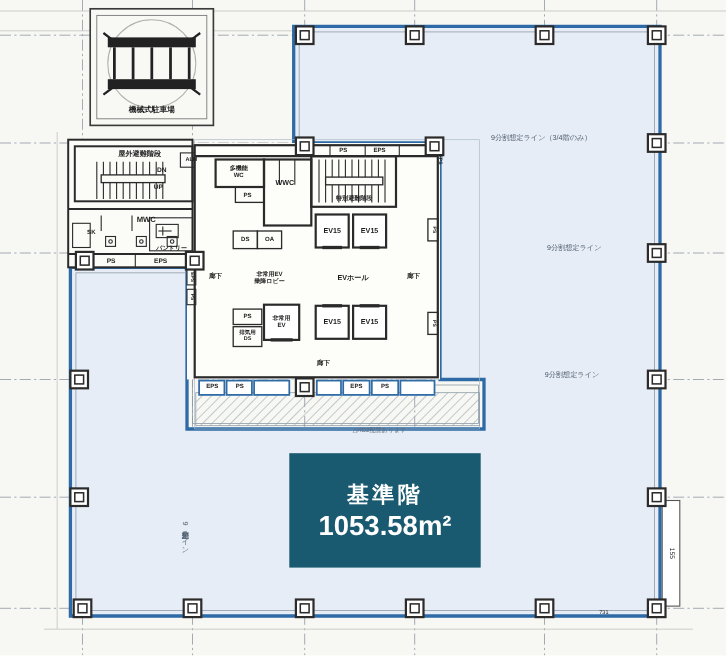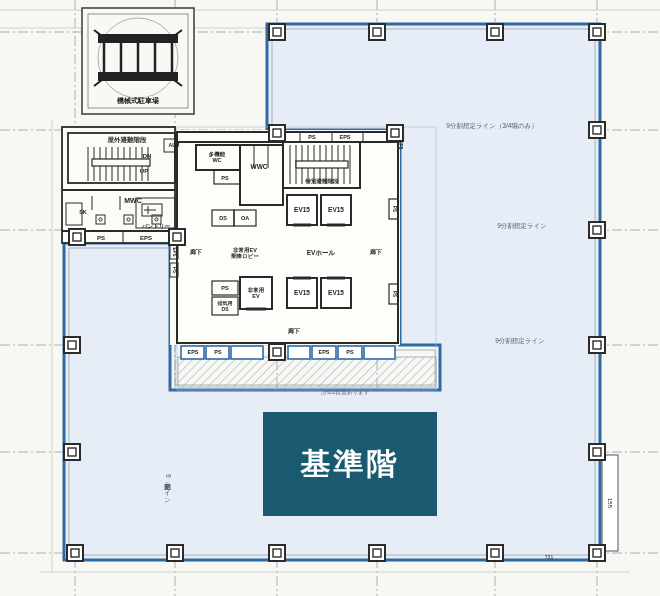--- a/index.html
+++ b/index.html
@@ -16,21 +16,21 @@
   }
   .lb.v{writing-mode:vertical-rl;text-orientation:mixed;}
   .lb.note{color:#5a6876;font-weight:normal;}
   .lb.grid-note{color:#49596b;font-weight:normal;}
   .two span{display:block;}
   .infobox{
     position:absolute;left:263px;top:412px;width:174px;height:104px;
     background:#1a5a70;color:#ffffff;display:flex;flex-direction:column;
     align-items:center;justify-content:center;gap:1px;
   }
-  .infobox .t1{font-size:30px;font-weight:bold;letter-spacing:3px;}
+  .infobox .t1{font-size:20px;font-weight:bold;letter-spacing:3px;}
   .infobox .t2{font-size:25px;font-weight:bold;}
   .infobox .t3{font-size:22px;font-weight:bold;}
 </style>
 </head>
 <body>
 
 <div class="stage">
 
 <svg width="660" height="596" viewBox="0 0 660 596">
   <defs>
@@ -279,15 +279,16 @@
 <div class="lb grid-note" style="left:492px;top:126px;font-size:6.5px;">9分割想定ライン（3/4階のみ）</div>
 <div class="lb grid-note" style="left:522px;top:226px;font-size:6.5px;">9分割想定ライン</div>
 <div class="lb grid-note" style="left:520px;top:341px;font-size:6.5px;">9分割想定ライン</div>
 <div class="lb grid-note v" style="left:168px;top:487px;font-size:6.5px;">9分割想定ライン</div>
 
 <div class="lb v" style="left:610px;top:503px;font-size:6px;font-weight:normal;">155</div>
 <div class="lb" style="left:549px;top:558px;font-size:5px;font-weight:normal;">731</div>
 
 <div class="infobox">
   <div class="t1">基準階</div>
+  <div class="t2">1053.58m²</div>
 </div>
 
 </div>
 
 </body></html>

